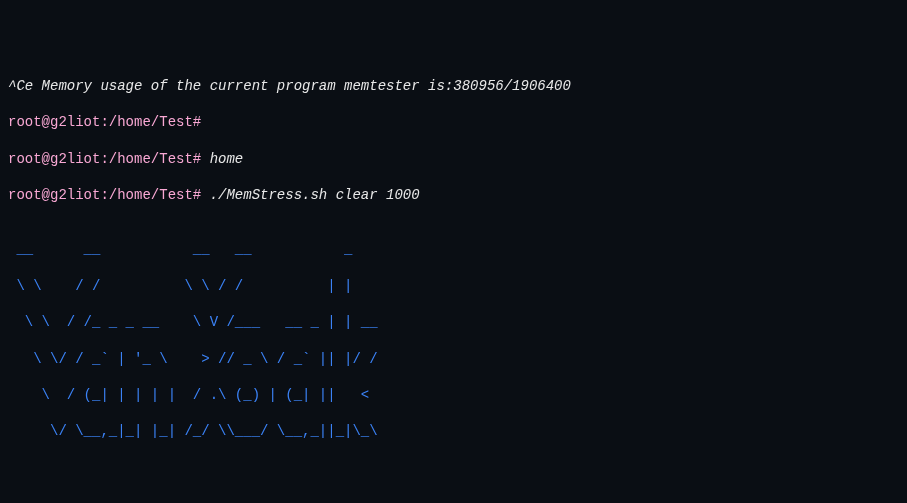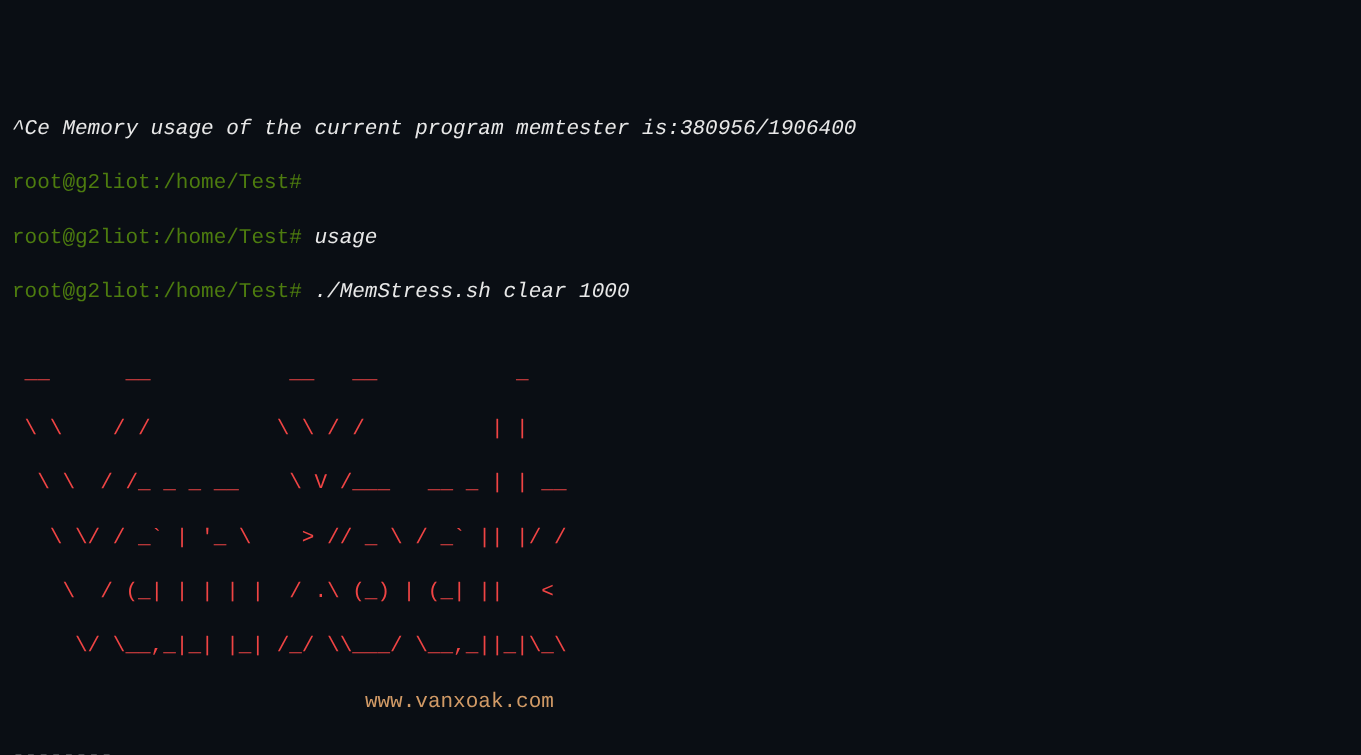--- a/index.html
+++ b/index.html
@@ -13,54 +13,54 @@
       font-family: 'Consolas', 'Monaco', 'Courier New', monospace;
       font-size: 14px;
       line-height: 1.3;
       padding: 4px 8px;
       width: 907px;
       height: 503px;
       overflow: hidden;
       white-space: pre;
     }
     .prompt {
-      color: #4d7c0f;
+      color: #f9a8d4;
       margin-top: 20px;
     }
     .cyan {
-      color: #ef4444;
+      color: #3b82f6;
     }
     .orange-url {
       color: #d19a66;
     }
     .line {
       display: block;
     }
     .white {
       color: #e8e8e8;
       font-style: italic;
     }
   </style>
 </head>
 <body>
 
 
 
 <span class="line white">^Ce Memory usage of the current program memtester is:380956/1906400</span>
 <span class="line"><span class="prompt">root@g2liot:/home/Test#</span></span>
-<span class="line"><span class="prompt">root@g2liot:/home/Test#</span><span class="white"> usage</span></span>
+<span class="line"><span class="prompt">root@g2liot:/home/Test#</span><span class="white"> home</span></span>
 <span class="line"><span class="prompt">root@g2liot:/home/Test#</span><span class="white"> ./MemStress.sh clear 1000</span></span>
 <span class="line"></span>
 <span class="line cyan"> __      __           __   __           _    </span>
 <span class="line cyan"> \ \    / /          \ \ / /          | |   </span>
 <span class="line cyan">  \ \  / /_ _ _ __    \ V /___   __ _ | | __</span>
 <span class="line cyan">   \ \/ / _` | '_ \    &gt; // _ \ / _` || |/ /</span>
 <span class="line cyan">    \  / (_| | | | |  / .\ (_) | (_| ||   &lt; </span>
 <span class="line cyan">     \/ \__,_|_| |_| /_/ \\___/ \__,_||_|\_\</span>
-<span class="line"><span>                            </span><span class="orange-url">www.vanxoak.com</span></span>
+<span class="line"><span>                            </span></span>
 <span class="line white">--------</span>
 
 
 
 
 
 
 
 
 

